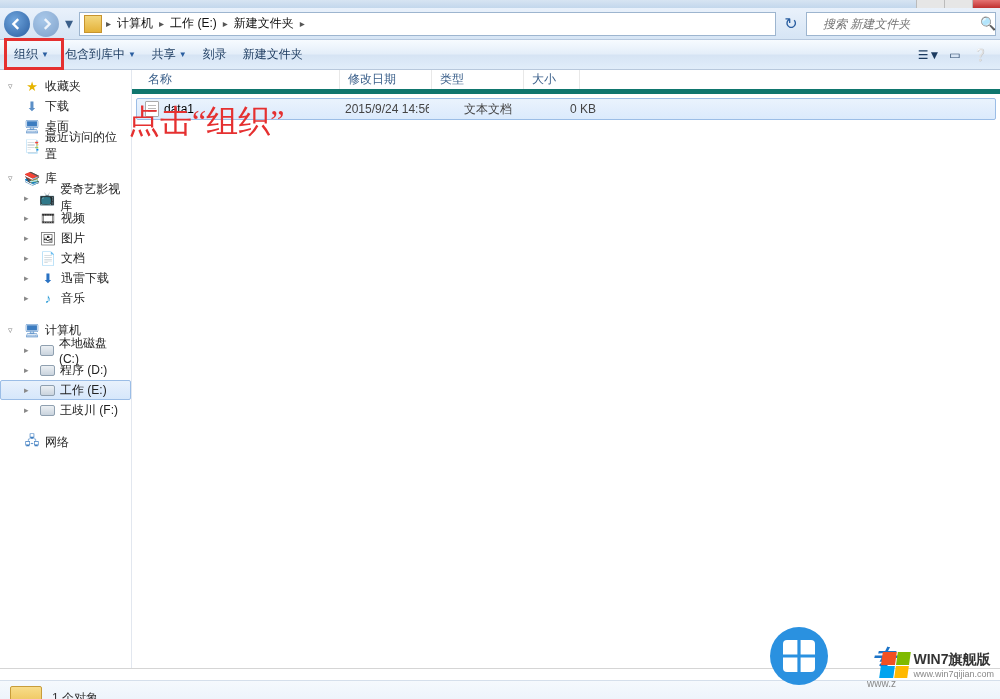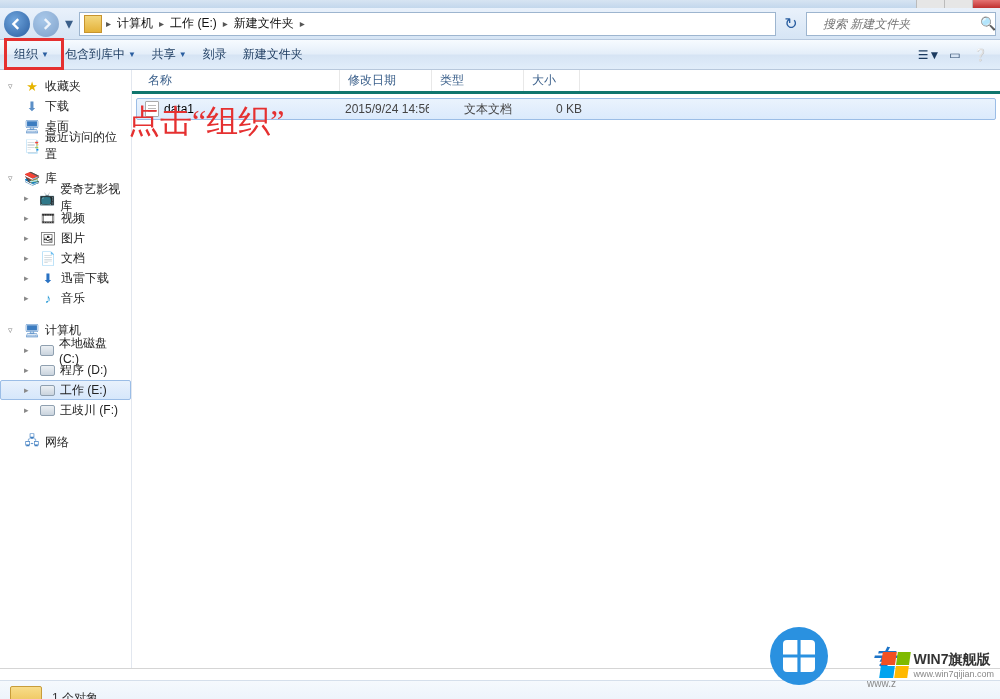--- a/index.html
+++ b/index.html
@@ -39,27 +39,27 @@
 .nav-item.sel { background: linear-gradient(#e8f1fc, #d6e7fb); border: 1px solid #9bbde6; border-radius: 2px; padding-left: 23px; }
 .ico { width: 16px; height: 16px; display: inline-flex; align-items: center; justify-content: center; font-size: 13px; }
 .i-star { color: #e6b400; }
 .i-dl { color: #5b8fc7; }
 .i-lib { color: #4a8bc9; }
 .i-drive { width: 15px; height: 11px; background: linear-gradient(#ecf0f4, #c9d3dd); border: 1px solid #8fa0b0; border-radius: 2px; }
 .i-net { color: #3c7cc0; }
 .expander { width: 10px; font-size: 9px; color: #888; margin-right: 1px; }
 
 .content { flex: 1; display: flex; flex-direction: column; background: #fff; }
-.colhdrs { height: 24px; display: flex; align-items: center; border-bottom: 3px solid #0f766e; font-size: 12px; color: #3a5f8a; padding-left: 8px; }
+.colhdrs { height: 24px; display: flex; align-items: center; border-bottom: 5px solid #0f766e; font-size: 12px; color: #3a5f8a; padding-left: 8px; }
 .ch { border-right: 1px solid #e8e8e8; padding: 0 8px; cursor: pointer; height: 100%; display: flex; align-items: center; }
 .ch-name { width: 200px; } .ch-date { width: 92px; } .ch-type { width: 92px; } .ch-size { width: 56px; text-align: right; }
 .filerow { display: flex; align-items: center; height: 22px; font-size: 12px; padding-left: 0; margin: 4px 4px 0 4px; border: 1px solid #9bbde6; background: linear-gradient(#eaf3fd, #dbeafc); border-radius: 2px; cursor: pointer; }
 .cell { padding: 0 8px; overflow: hidden; white-space: nowrap; }
 .c-name { width: 200px; display: flex; align-items: center; gap: 5px; }
-.c-date { width: 92px; color: #444; } .c-type { width: 92px; color: #444; margin-left: 27px; } .c-size { width: 56px; text-align: left; color: #444; }
+.c-date { width: 92px; color: #444; } .c-type { width: 92px; color: #444; margin-left: 27px; } .c-size { width: 56px; text-align: right; color: #444; }
 .file-ico { width: 14px; height: 16px; background: #fff; border: 1px solid #aaa; border-radius: 1px; position: relative; }
 .file-ico::after { content: ''; position: absolute; left: 2px; top: 3px; right: 2px; height: 1px; background: #bbb; box-shadow: 0 3px 0 #bbb, 0 6px 0 #bbb; }
 
 
 .annot { position: absolute; left: 128px; top: 100px; font-size: 32px; color: #e53030; font-family: SimSun, serif; pointer-events: none; z-index: 40; }
 
 
 .status { height: 36px; background: linear-gradient(#f5f9fd, #e6eff9); border-top: 1px solid #d5dfeb; display: flex; align-items: center; padding: 0 10px; font-size: 12px; color: #333; gap: 10px; margin-top: 11px; }
 .status .big-folder { width: 32px; height: 26px; background: linear-gradient(#f8dd8a, #e9b845); border: 1px solid #c79c3a; border-radius: 2px; }
 

